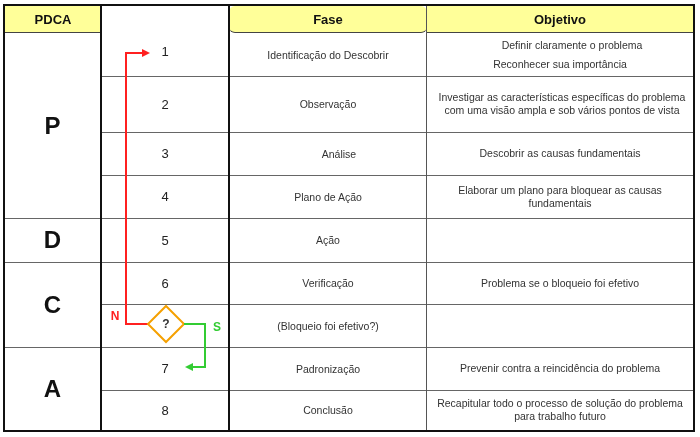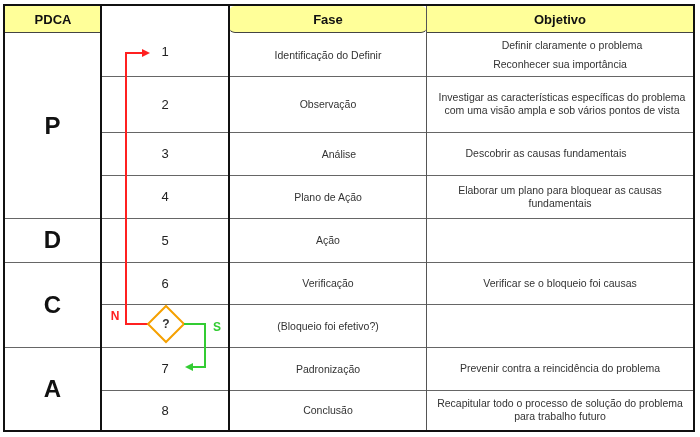--- a/index.html
+++ b/index.html
@@ -36,44 +36,44 @@
   <div class="vline" style="left:95px;width:2px;"></div>
   <div class="vline" style="left:223px;width:2px;"></div>
   <div class="vline" style="left:421px;width:1px;background:#555;"></div>
 
   <div class="cell pdca" style="left:0;width:95px;top:27px;height:185px;">P</div>
   <div class="cell pdca" style="left:0;width:95px;top:212px;height:44px;">D</div>
   <div class="cell pdca" style="left:0;width:95px;top:256px;height:85px;">C</div>
   <div class="cell pdca" style="left:0;width:95px;top:341px;height:83px;">A</div>
 
   <div class="cell num" style="left:150px;width:20px;top:27px;height:43px;padding-bottom:6px;">1</div>
-  <div class="cell fase" style="left:225px;width:196px;top:27px;height:43px;">Identificação do Definir</div>
+  <div class="cell fase" style="left:225px;width:196px;top:27px;height:43px;">Identificação do Descobrir</div>
   <div class="cell obj" style="left:422px;width:266px;top:27px;height:43px;">
     <span style="margin-bottom:6px;padding-left:24px;">Definir claramente  o problema</span>
     <span>Reconhecer sua importância</span>
   </div>
 
   <div class="cell num" style="left:150px;width:20px;top:70px;height:56px;">2</div>
   <div class="cell fase" style="left:225px;width:196px;top:70px;height:56px;">Observação</div>
   <div class="cell obj" style="left:432px;width:250px;top:70px;height:56px;">Investigar  as características específicas do problema com uma visão ampla e sob vários pontos de vista</div>
 
   <div class="cell num" style="left:150px;width:20px;top:126px;height:43px;">3</div>
   <div class="cell fase" style="left:236px;width:196px;top:126px;height:43px;text-align:right;">Análise</div>
-  <div class="cell obj" style="left:408px;width:266px;top:126px;height:43px;">Descobrir as causas fundamentais</div>
+  <div class="cell obj" style="left:422px;width:266px;top:126px;height:43px;">Descobrir as causas fundamentais</div>
 
   <div class="cell num" style="left:150px;width:20px;top:169px;height:43px;">4</div>
   <div class="cell fase" style="left:225px;width:196px;top:169px;height:43px;">Plano de Ação</div>
   <div class="cell obj" style="left:432px;width:246px;top:169px;height:43px;">Elaborar um plano para bloquear as causas fundamentais</div>
 
   <div class="cell num" style="left:150px;width:20px;top:212px;height:44px;">5</div>
   <div class="cell fase" style="left:225px;width:196px;top:212px;height:44px;">Ação</div>
 
   <div class="cell num" style="left:150px;width:20px;top:256px;height:42px;">6</div>
   <div class="cell fase" style="left:225px;width:196px;top:256px;height:42px;">Verificação</div>
-  <div class="cell obj" style="left:422px;width:266px;top:256px;height:42px;">Verificar se o bloqueio foi causas</div>
+  <div class="cell obj" style="left:422px;width:266px;top:256px;height:42px;">Problema se o bloqueio foi efetivo</div>
 
   <div class="cell fase" style="left:225px;width:196px;top:298px;height:43px;">(Bloqueio foi efetivo?)</div>
   <div class="cell obj" style="left:422px;width:266px;top:298px;height:43px;"></div>
 
   <div class="cell num" style="left:150px;width:20px;top:341px;height:43px;">7</div>
   <div class="cell fase" style="left:225px;width:196px;top:341px;height:43px;">Padronização</div>
   <div class="cell obj" style="left:422px;width:266px;top:341px;height:43px;">Prevenir contra  a reincidência do problema</div>
 
   <div class="cell num" style="left:150px;width:20px;top:384px;height:40px;">8</div>
   <div class="cell fase" style="left:225px;width:196px;top:384px;height:40px;">Conclusão</div>

